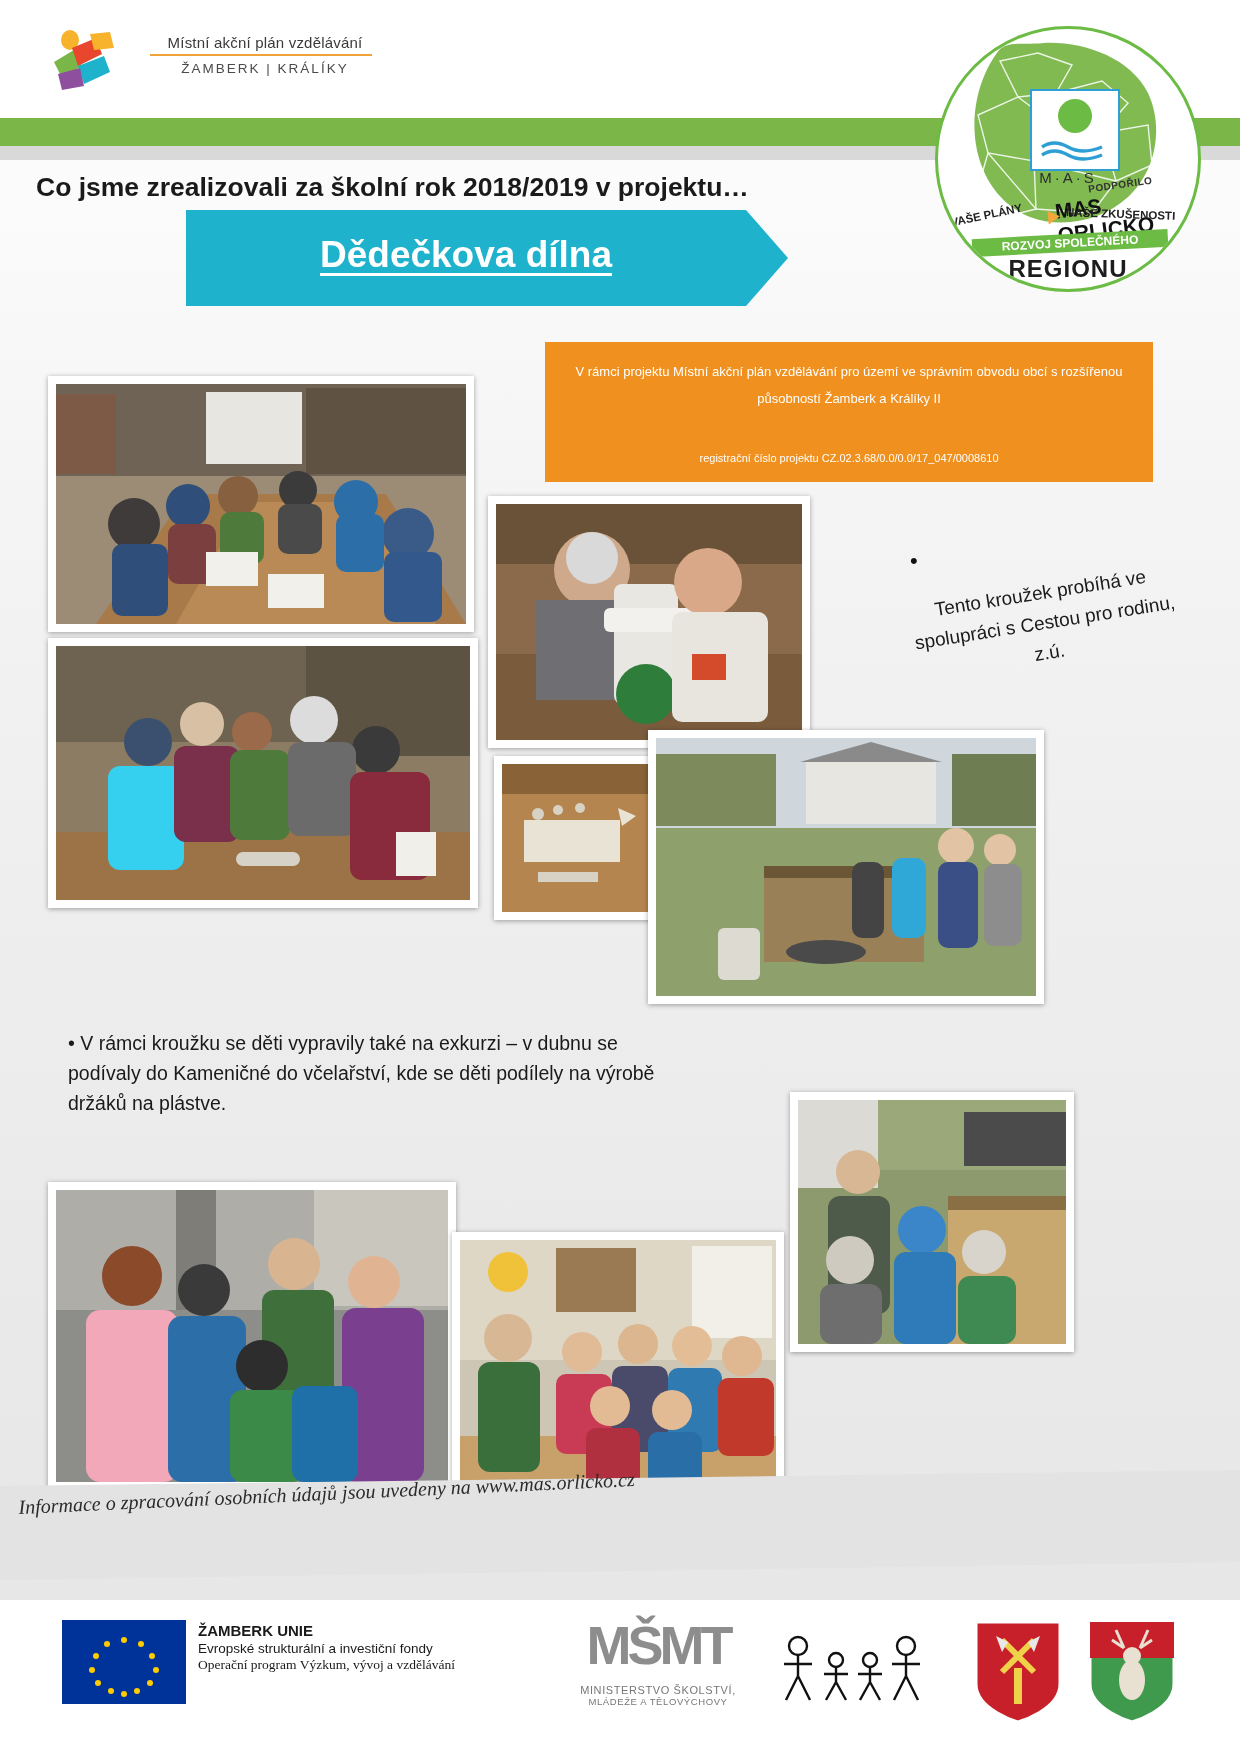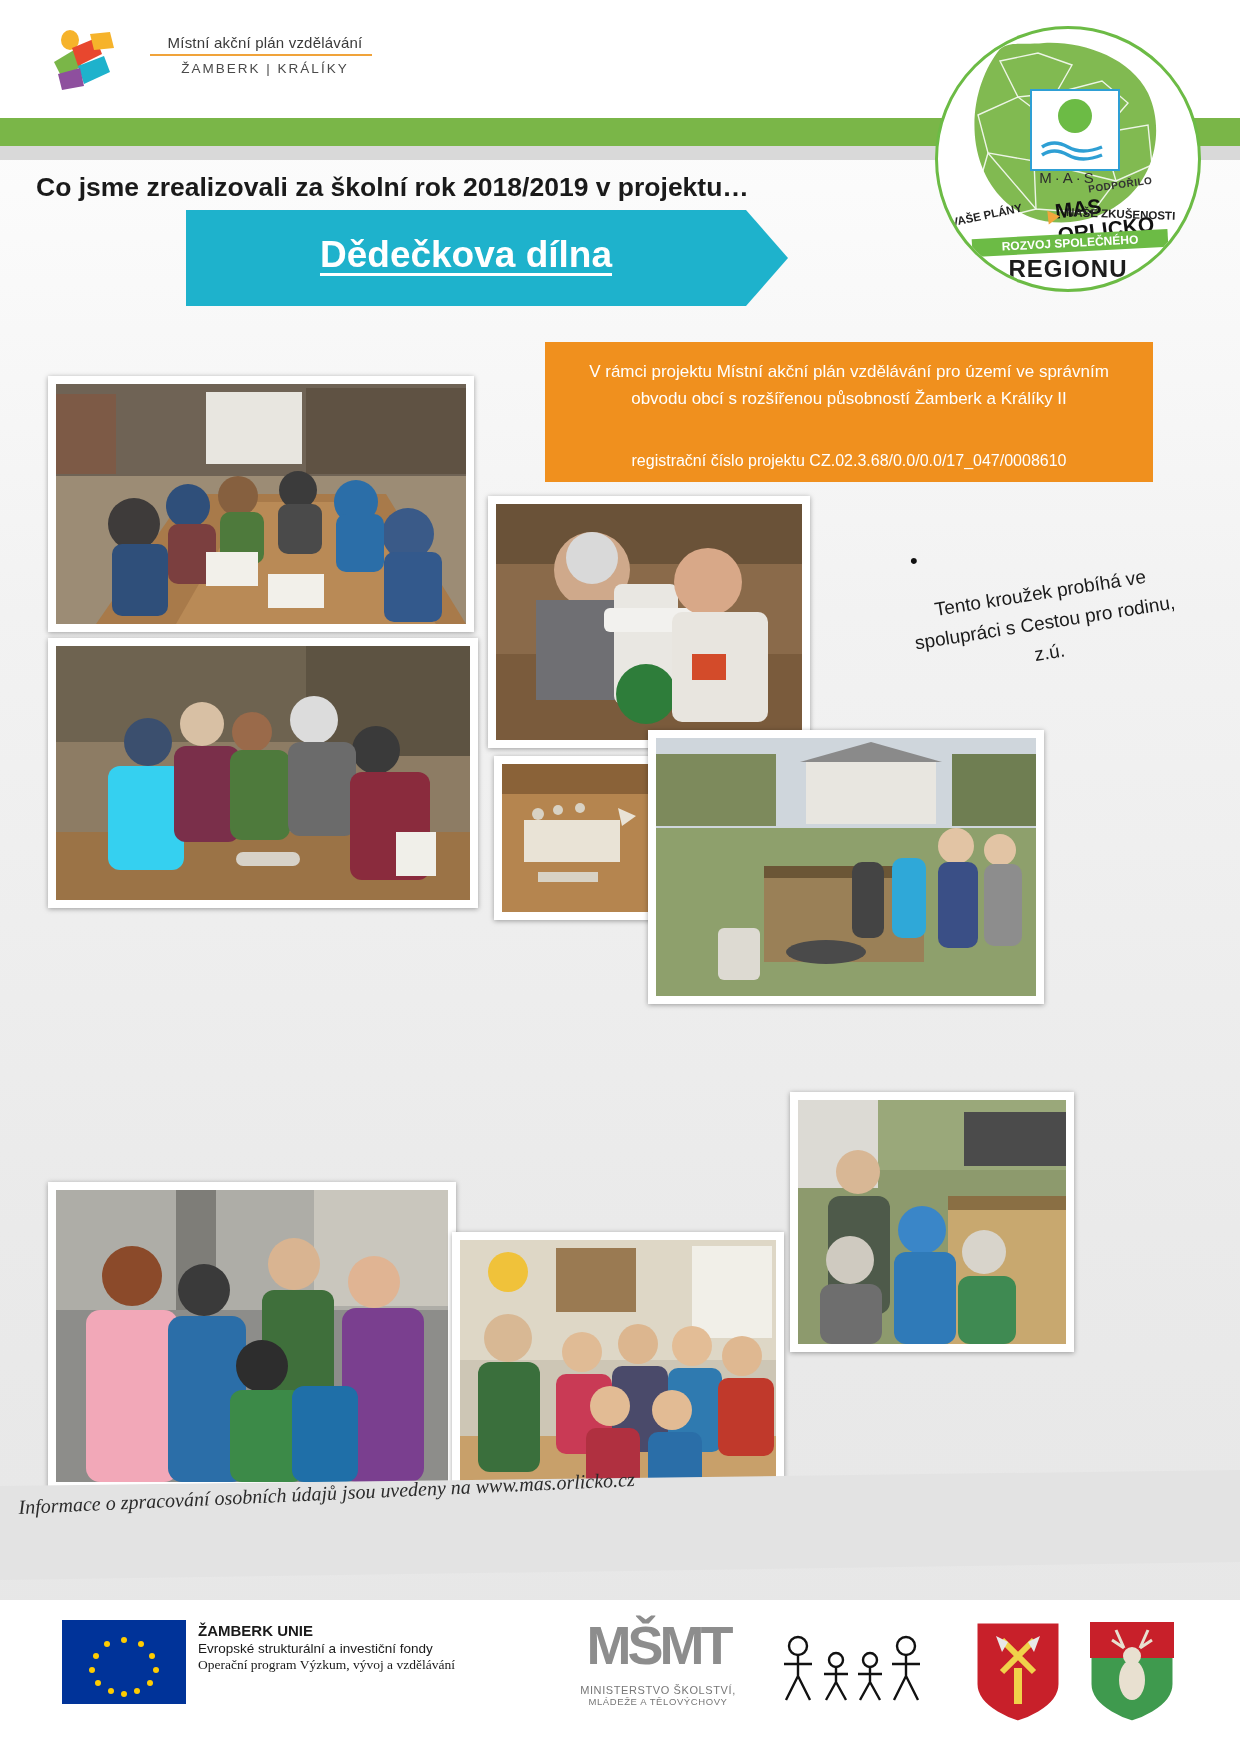--- a/index.html
+++ b/index.html
@@ -106,25 +106,25 @@
     position:absolute;left:0;top:24px;width:560px;text-align:center;
     font-size:37px;font-weight:bold;color:#ffffff;text-decoration:underline;
     text-underline-offset:6px;
   }
   
   .orange-box{
     position:absolute;left:545px;top:342px;width:608px;height:140px;background:#f0901e;
   }
   .orange-text{
     position:absolute;left:22px;top:16px;width:564px;text-align:center;
-    color:#ffffff;font-size:17px;line-height:27px;
+    color:#ffffff;font-size:13px;line-height:27px;
   }
   .orange-reg{
     position:absolute;left:22px;top:110px;width:564px;text-align:center;
-    color:#ffffff;font-size:16px;
+    color:#ffffff;font-size:11px;
   }
   
   .photo{
     position:absolute;background:#ffffff;padding:8px;
     box-shadow:0 1px 5px rgba(0,0,0,.35);
   }
   .photo .img{
     width:100%;height:100%;position:relative;overflow:hidden;
   }
   
@@ -430,20 +430,21 @@
         <circle cx="52" cy="160" r="24" fill="#cfcac0"></circle>
         <rect x="22" y="184" width="62" height="60" rx="12" fill="#6e6e6e"></rect>
         <circle cx="186" cy="152" r="22" fill="#d8d4cb"></circle>
         <rect x="160" y="176" width="58" height="68" rx="12" fill="#3f8a52"></rect>
       </svg>
     </div>
   </div>
 
   <div class="rot-dot">•</div>
   <div class="rot-bullet">Tento kroužek probíhá ve  spolupráci s Cestou pro rodinu, z.ú.</div>
+  <div class="bullet-exkurze">• V rámci kroužku se děti vypravily také na exkurzi – v dubnu se podívaly do Kameničné do včelařství, kde se děti podílely na výrobě držáků na plástve.</div>
 
   <div class="diag-band"></div>
   <div class="diag-text">Informace o zpracování osobních údajů jsou uvedeny na www.mas.orlicko.cz</div>
 
   <div class="footer"></div>
 
   <div class="eu-flag">
     <svg viewBox="0 0 124 84" width="124" height="84">
       <rect width="124" height="84" fill="#003399"></rect>
       <g fill="#ffcc00">

